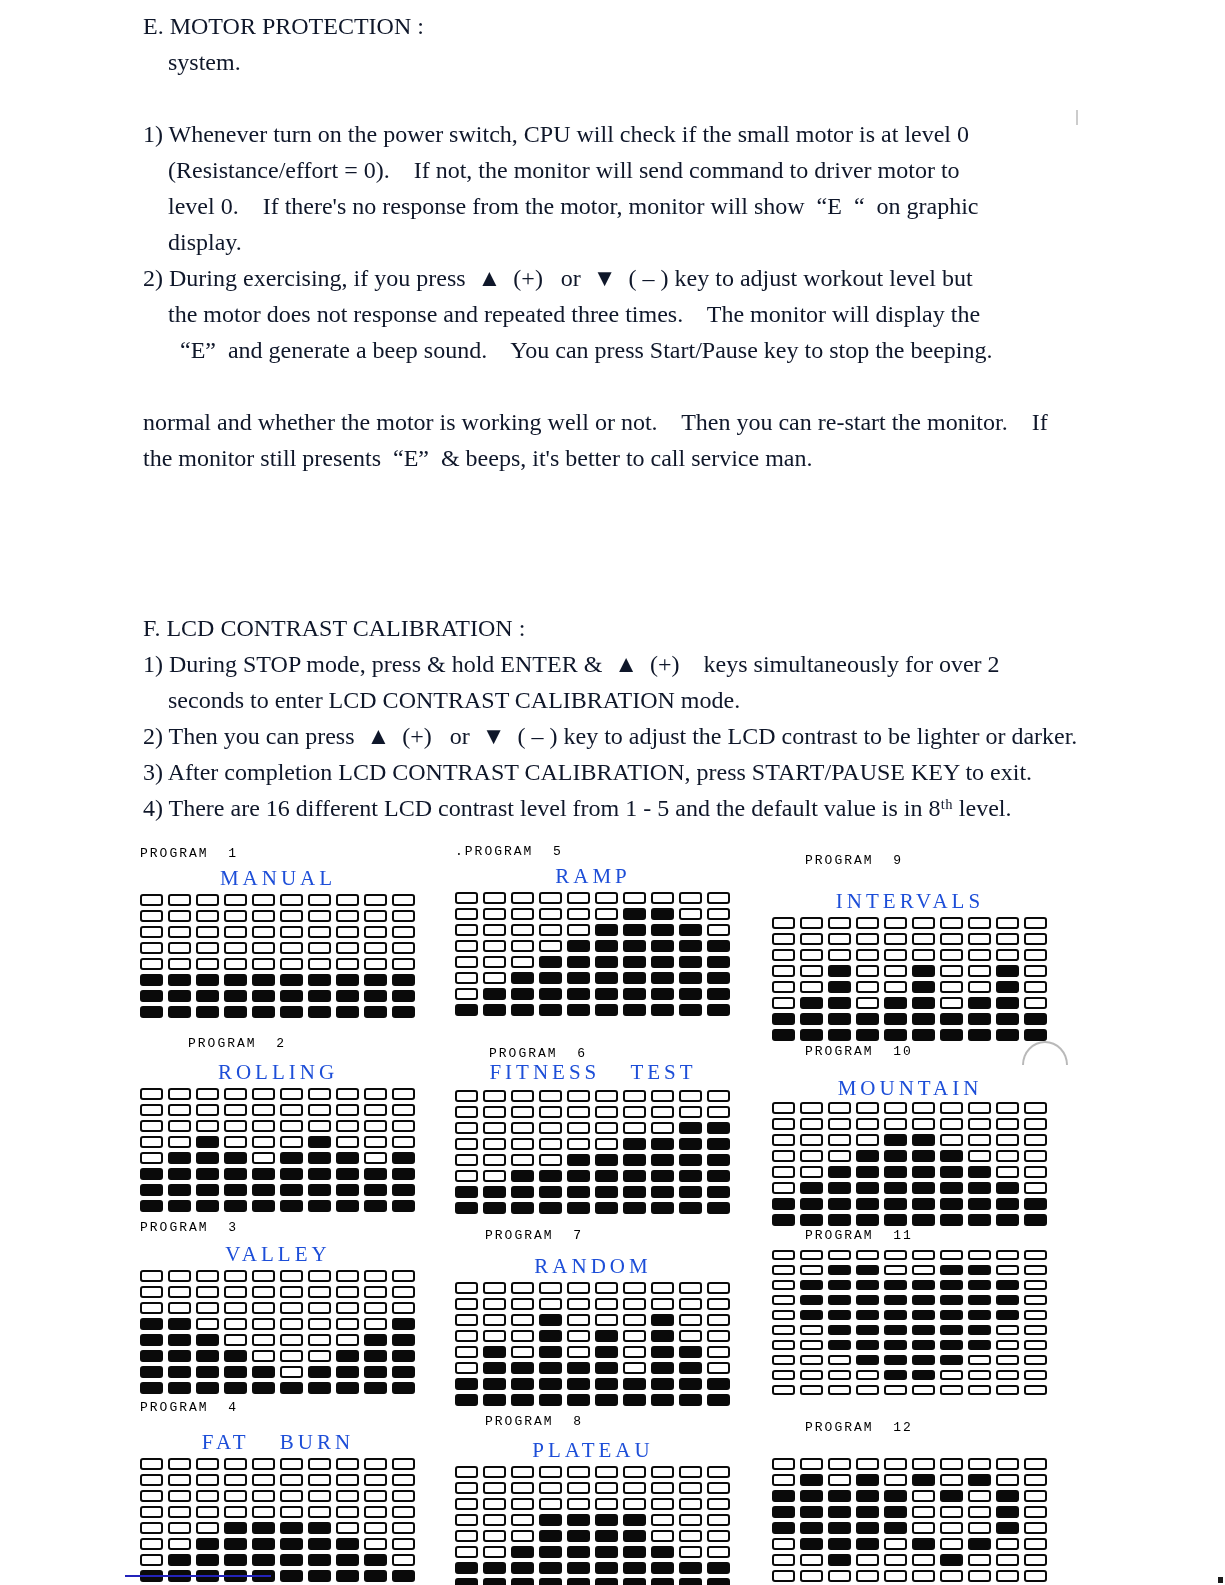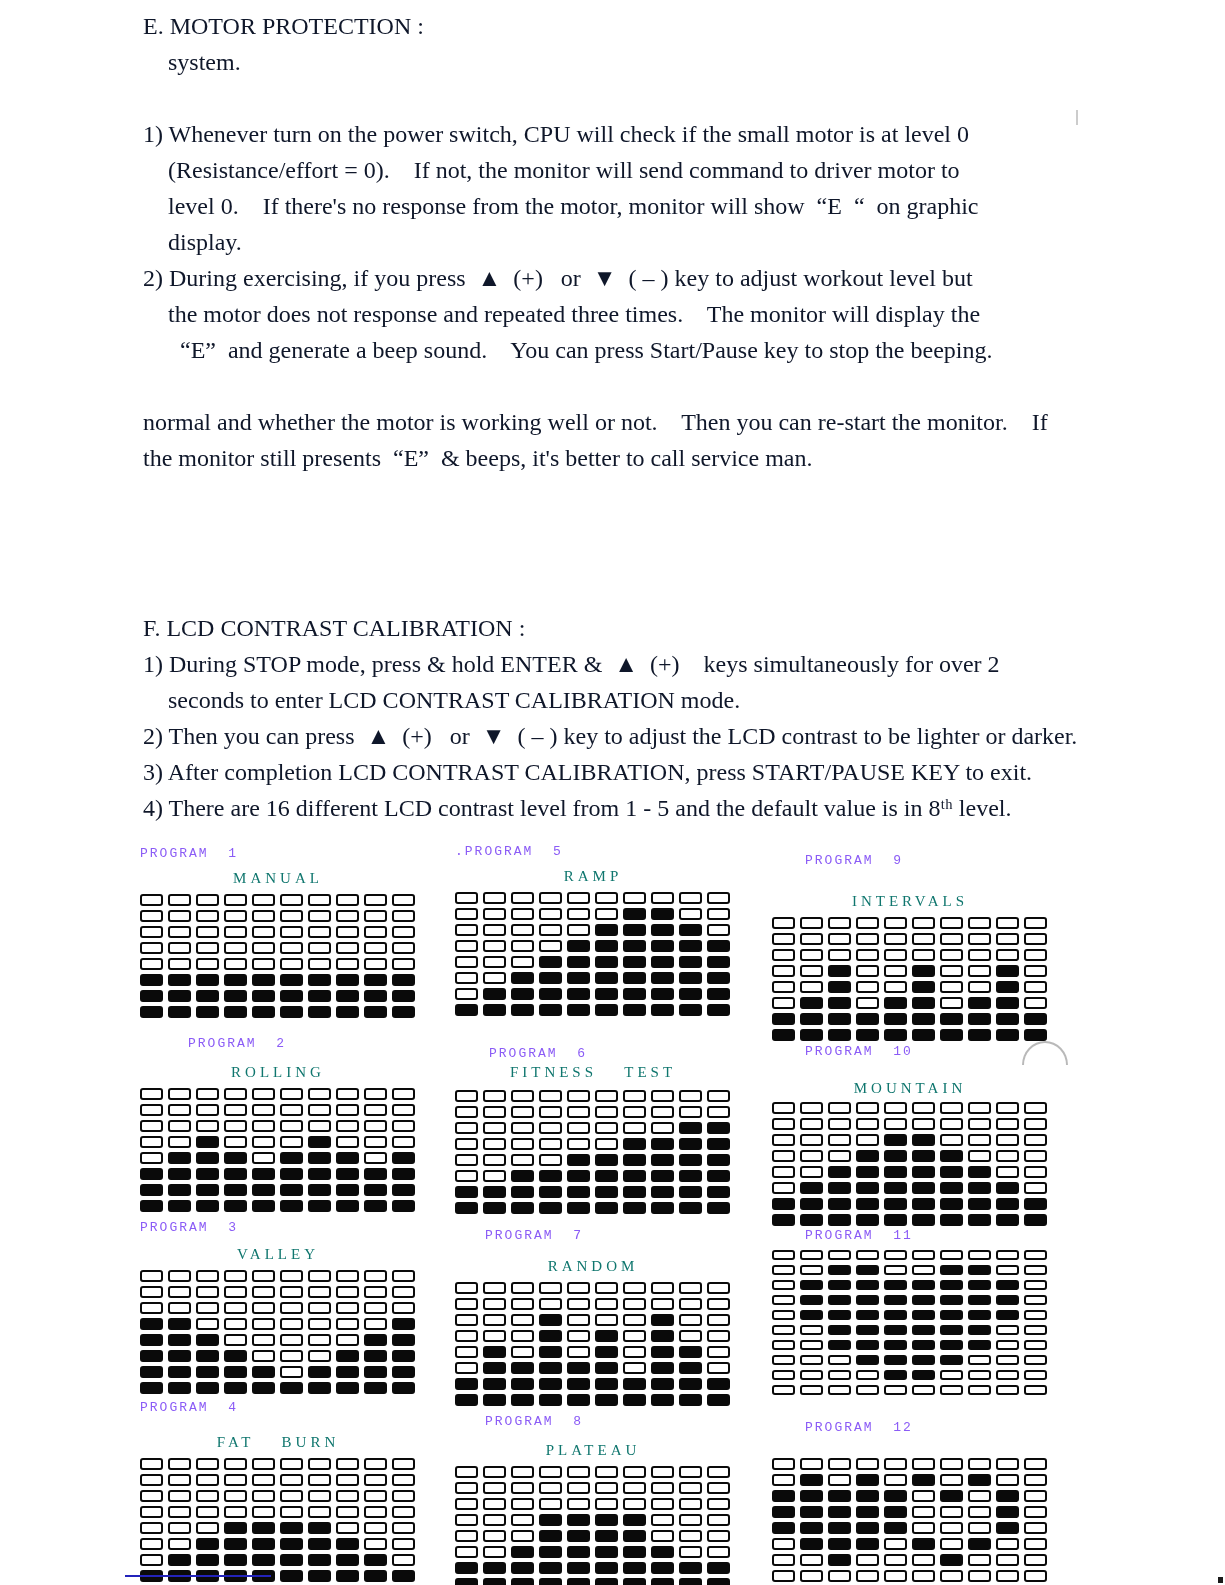--- a/index.html
+++ b/index.html
@@ -19,26 +19,26 @@
     white-space:pre;
     color:#0f172a;
   }
   .ind0{padding-left:0;}
   .ind1{padding-left:25px;}
   .ind2{padding-left:37px;}
 
   .program{position:absolute;width:276px;}
   .prog-label{
     font-family:"Liberation Mono","DejaVu Sans Mono",monospace;
-    font-size:13px;letter-spacing:2px;color:#8b5cf6;
+    font-size:13px;letter-spacing:2px;color:#000000;
     height:16px;line-height:16px;white-space:pre;
   }
   .prog-title{
-    font-size:15px;letter-spacing:4px;word-spacing:6px;
-    text-align:center;color:#0f766e;height:20px;line-height:20px;
+    font-size:21px;letter-spacing:4px;word-spacing:6px;
+    text-align:center;color:#1d4ed8;height:20px;line-height:20px;
     white-space:pre;
   }
   .prog-grid{
     display:grid;
     grid-template-columns:repeat(10,23px);
     column-gap:5px;row-gap:4px;
   }
   .cell{
     width:23px;height:12px;
     border:2px solid #0a0a0a;border-radius:3px;

